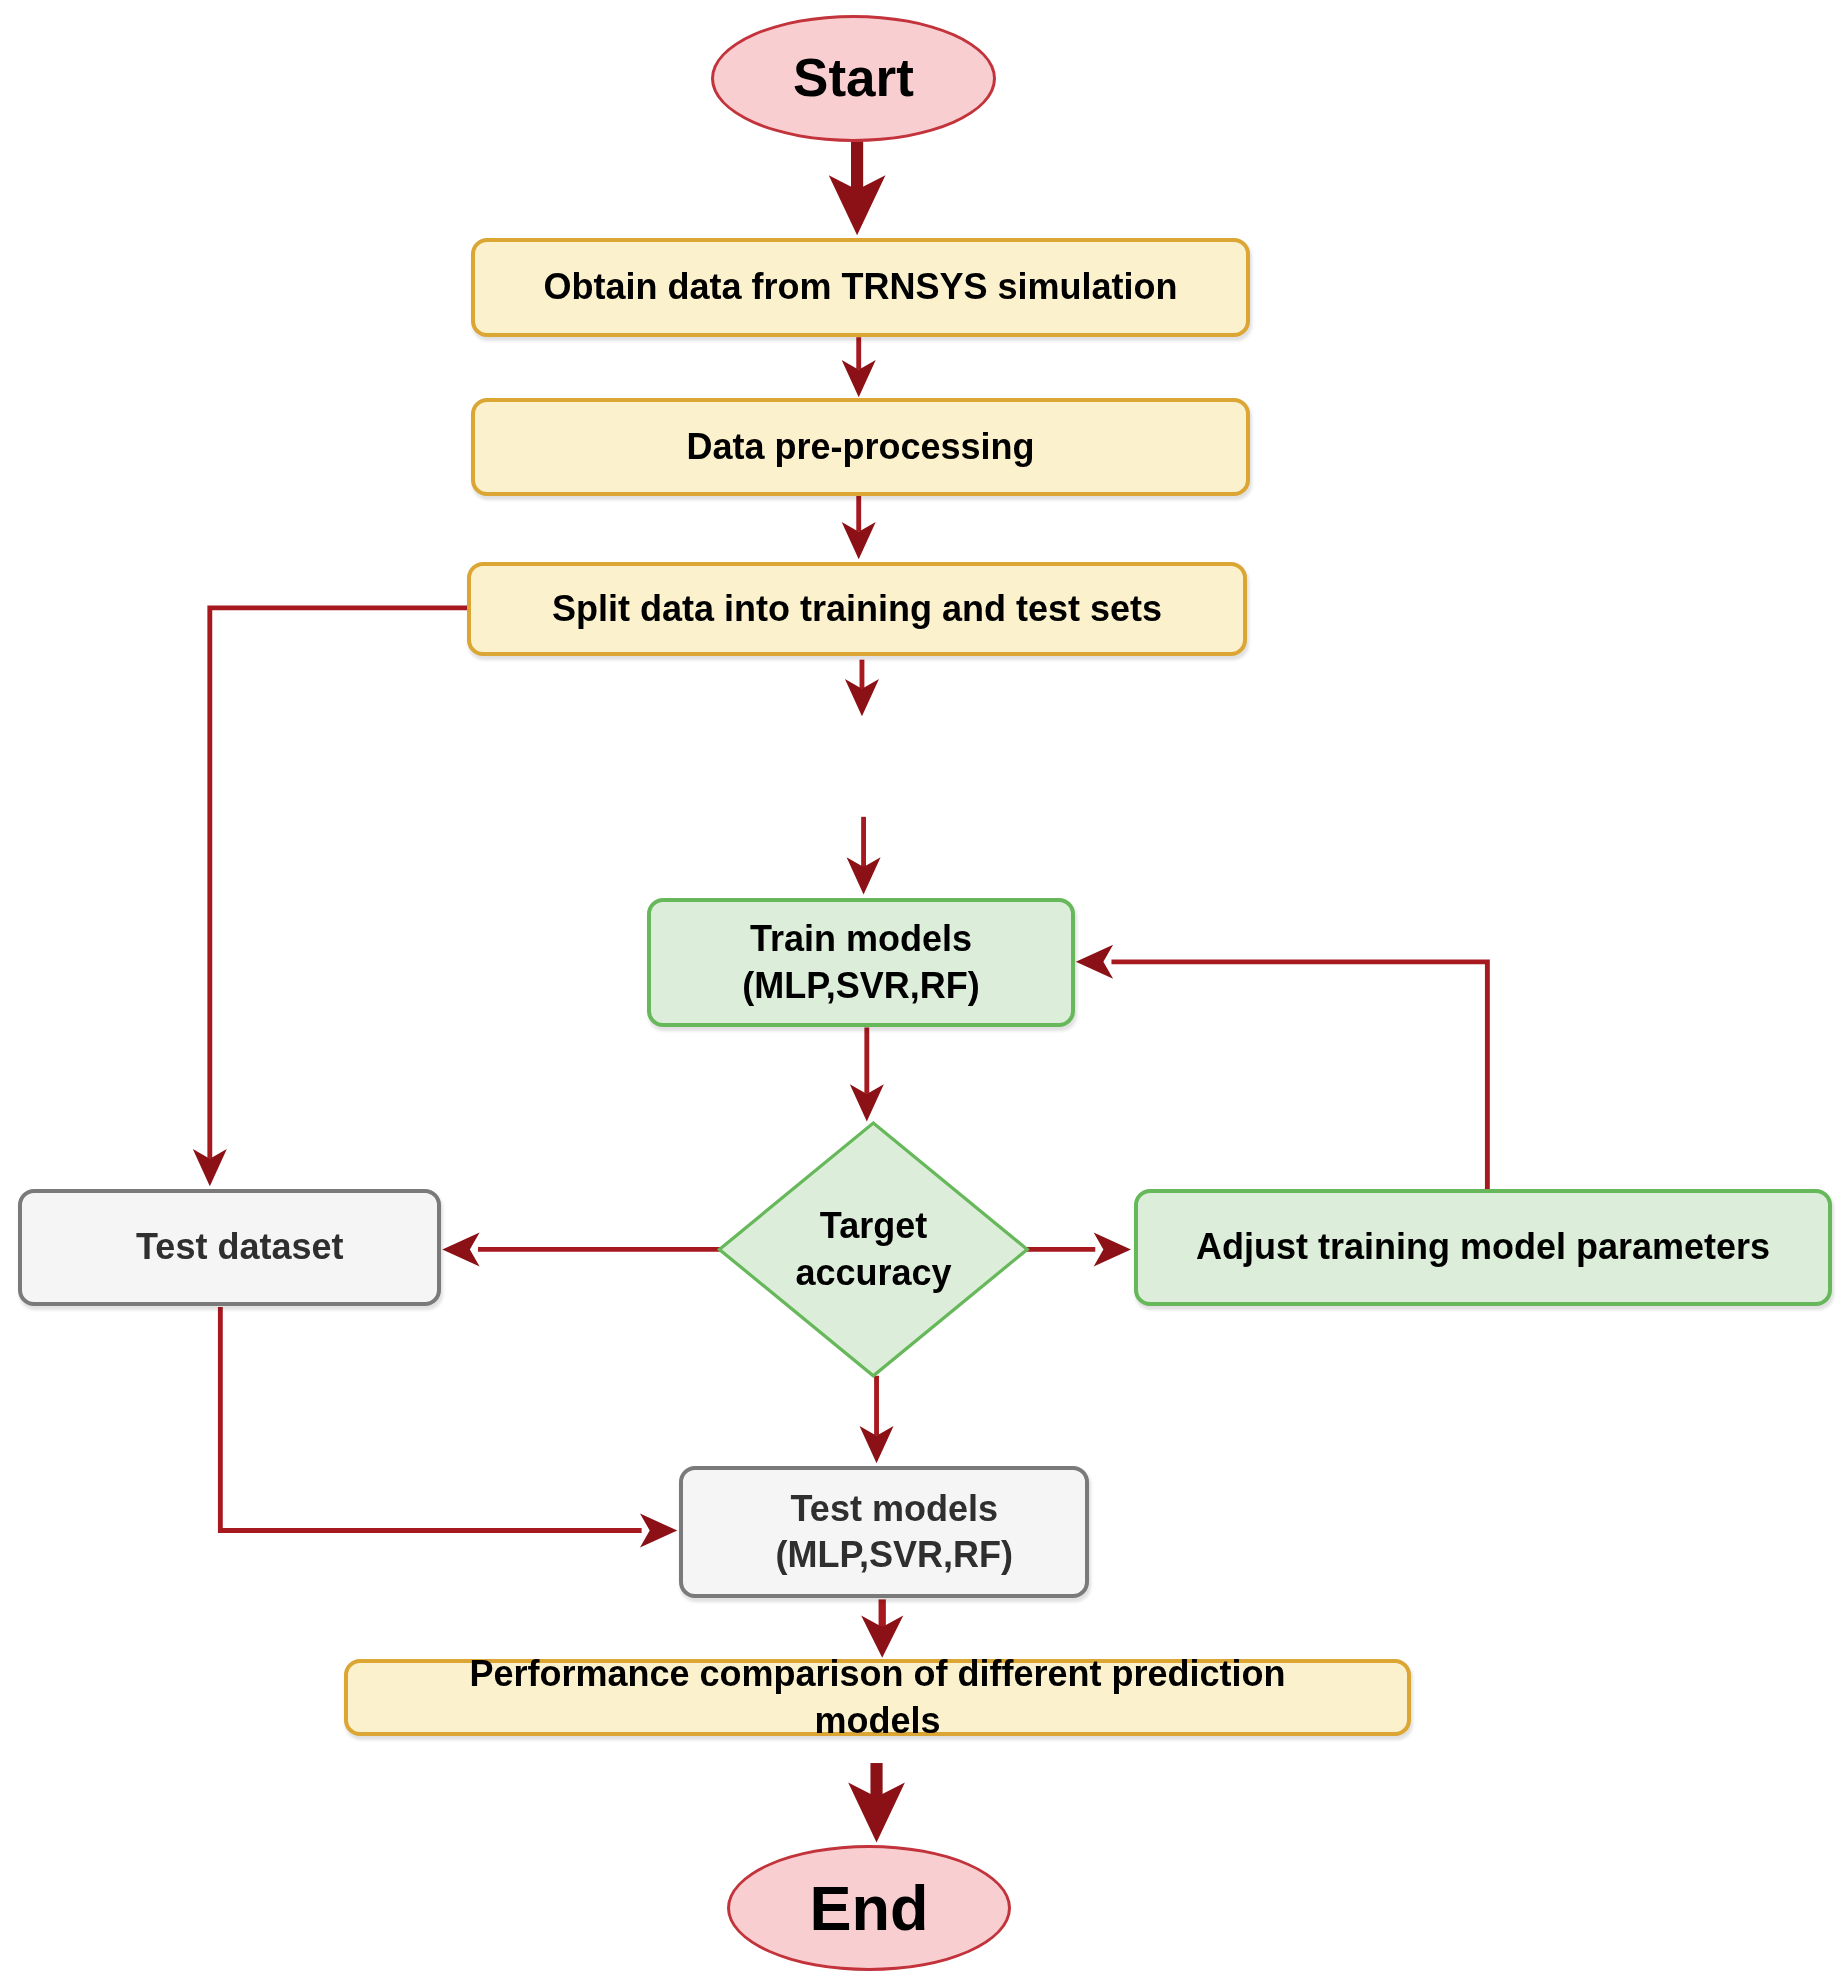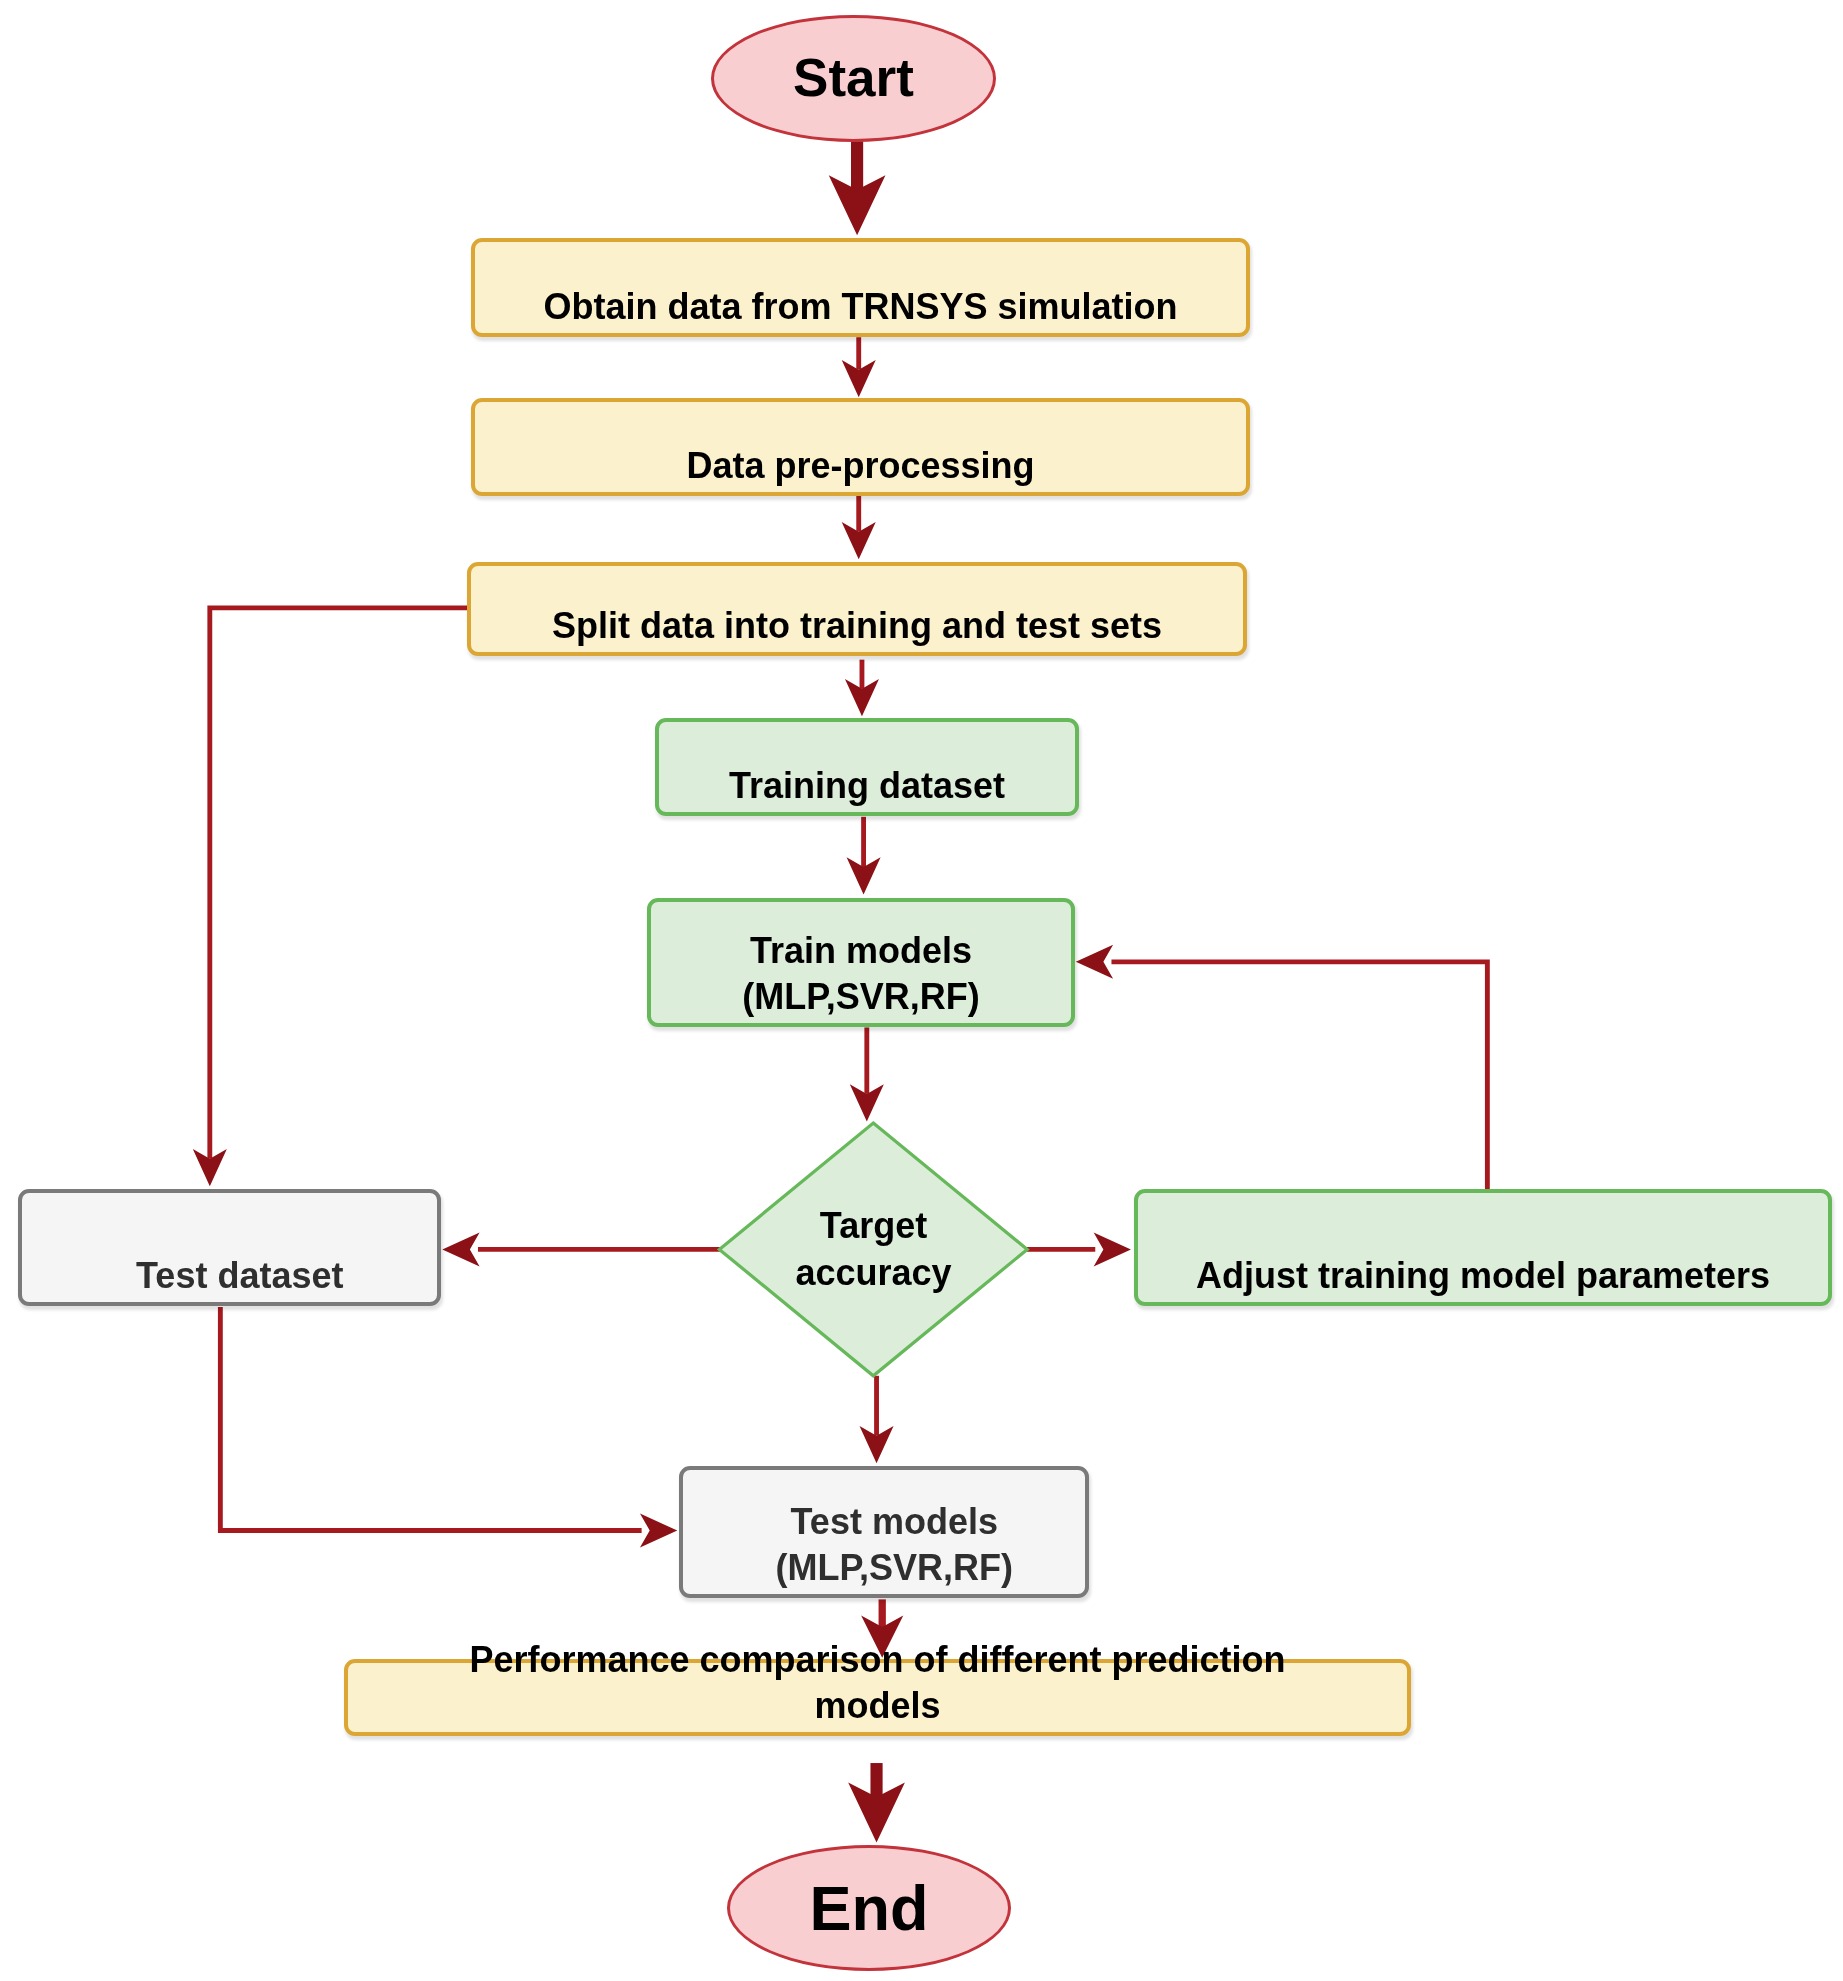--- a/index.html
+++ b/index.html
@@ -49,23 +49,22 @@
     justify-content: center;
     text-align: center;
     font-weight: bold;
     color: var(--text, #000000);
     font-size: 36px;
     line-height: 1.28;
     box-sizing: border-box;
     padding: 3.2px 6.5px;
   }
   .rect {
-    border-radius: 11px;
+    border-radius: 16px;
     box-shadow: 1.6px 3.2px 3.2px rgba(0,0,0,0.12);
-    justify-content: flex-end;
   }
   .yellow {
     background: var(--yellow-fill, #fcf1cd);
     border: 4px solid var(--yellow-border, #dca634);
   }
   .green {
     background: var(--green-fill, #dceeda);
     border: 4px solid var(--green-border, #66b85a);
   }
   .gray {
@@ -147,23 +146,20 @@
   </div>
 
   <div class="node rect yellow" style="left:471px; top:398px; width:779px; height:98px;">
     <span>Data pre-processing</span>
   </div>
 
   <div class="node rect yellow" style="left:467px; top:562px; width:780px; height:94px;">
     <span>Split data into training and test sets</span>
   </div>
 
-  <div class="node rect green" style="left:655px; top:718px; width:424px; height:98px;">
-    <span>Training dataset</span>
-  </div>
 
   <div class="node rect green" style="left:647px; top:898px; width:428px; height:129px;">
     <span>Train models</span>
     <span>(MLP,SVR,RF)</span>
   </div>
 
   <div class="node diamond-label" style="left:752px; top:1193px; width:243px; height:113px;">
     <span>Target</span>
     <span>accuracy</span>
   </div>

